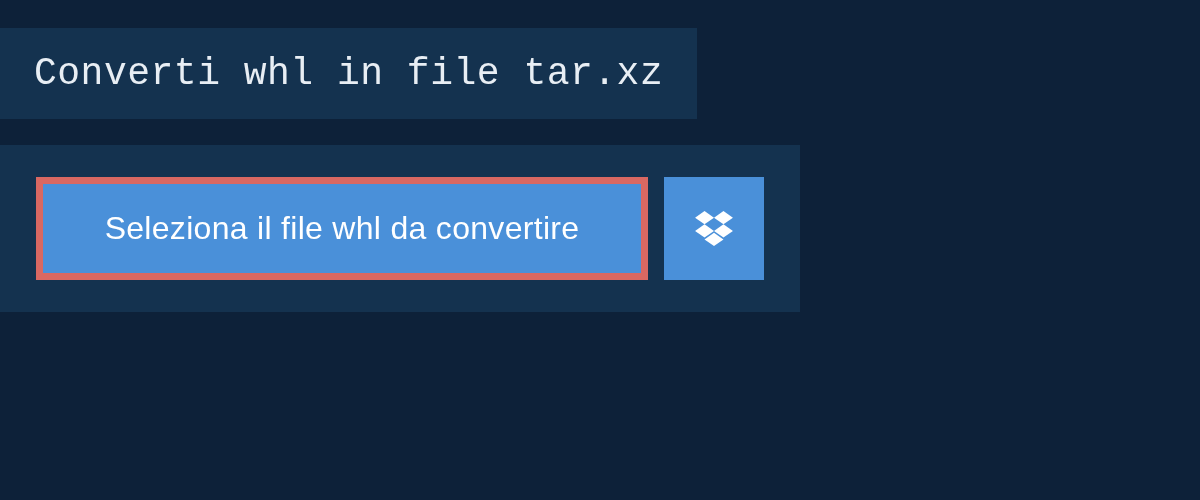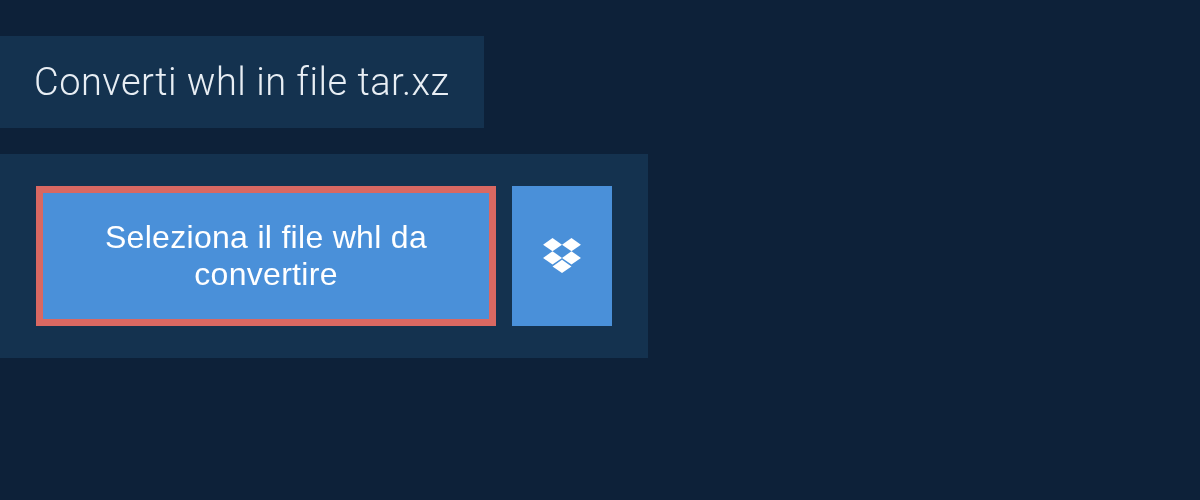--- a/index.html
+++ b/index.html
@@ -11,33 +11,34 @@
       width: 1200px;
       height: 500px;
       background-color: #0d2139;
       font-family: -apple-system, BlinkMacSystemFont, "Segoe UI", Roboto, Helvetica, Arial, sans-serif;
       overflow: hidden;
     }
     .header-tab {
       background-color: #14324f;
       display: inline-block;
       padding: 24px 34px;
-      margin-top: 36px;
+      margin-top: 28px;
+      font-family: Liberation Mono, monospace;
     }
     .header-title {
       color: #e8eef4;
       font-size: 38px;
       font-weight: 300;
       letter-spacing: 0.5px;
     }
     .upload-panel {
       background-color: #14324f;
       padding: 32px 36px;
       margin-top: 26px;
-      width: 648px;
+      width: 800px;
     }
     .button-row {
       display: flex;
       gap: 16px;
       align-items: stretch;
     }
     .select-file-button {
       flex: 1;
       background-color: #4a90d9;
       border: 7px solid #d96862;

